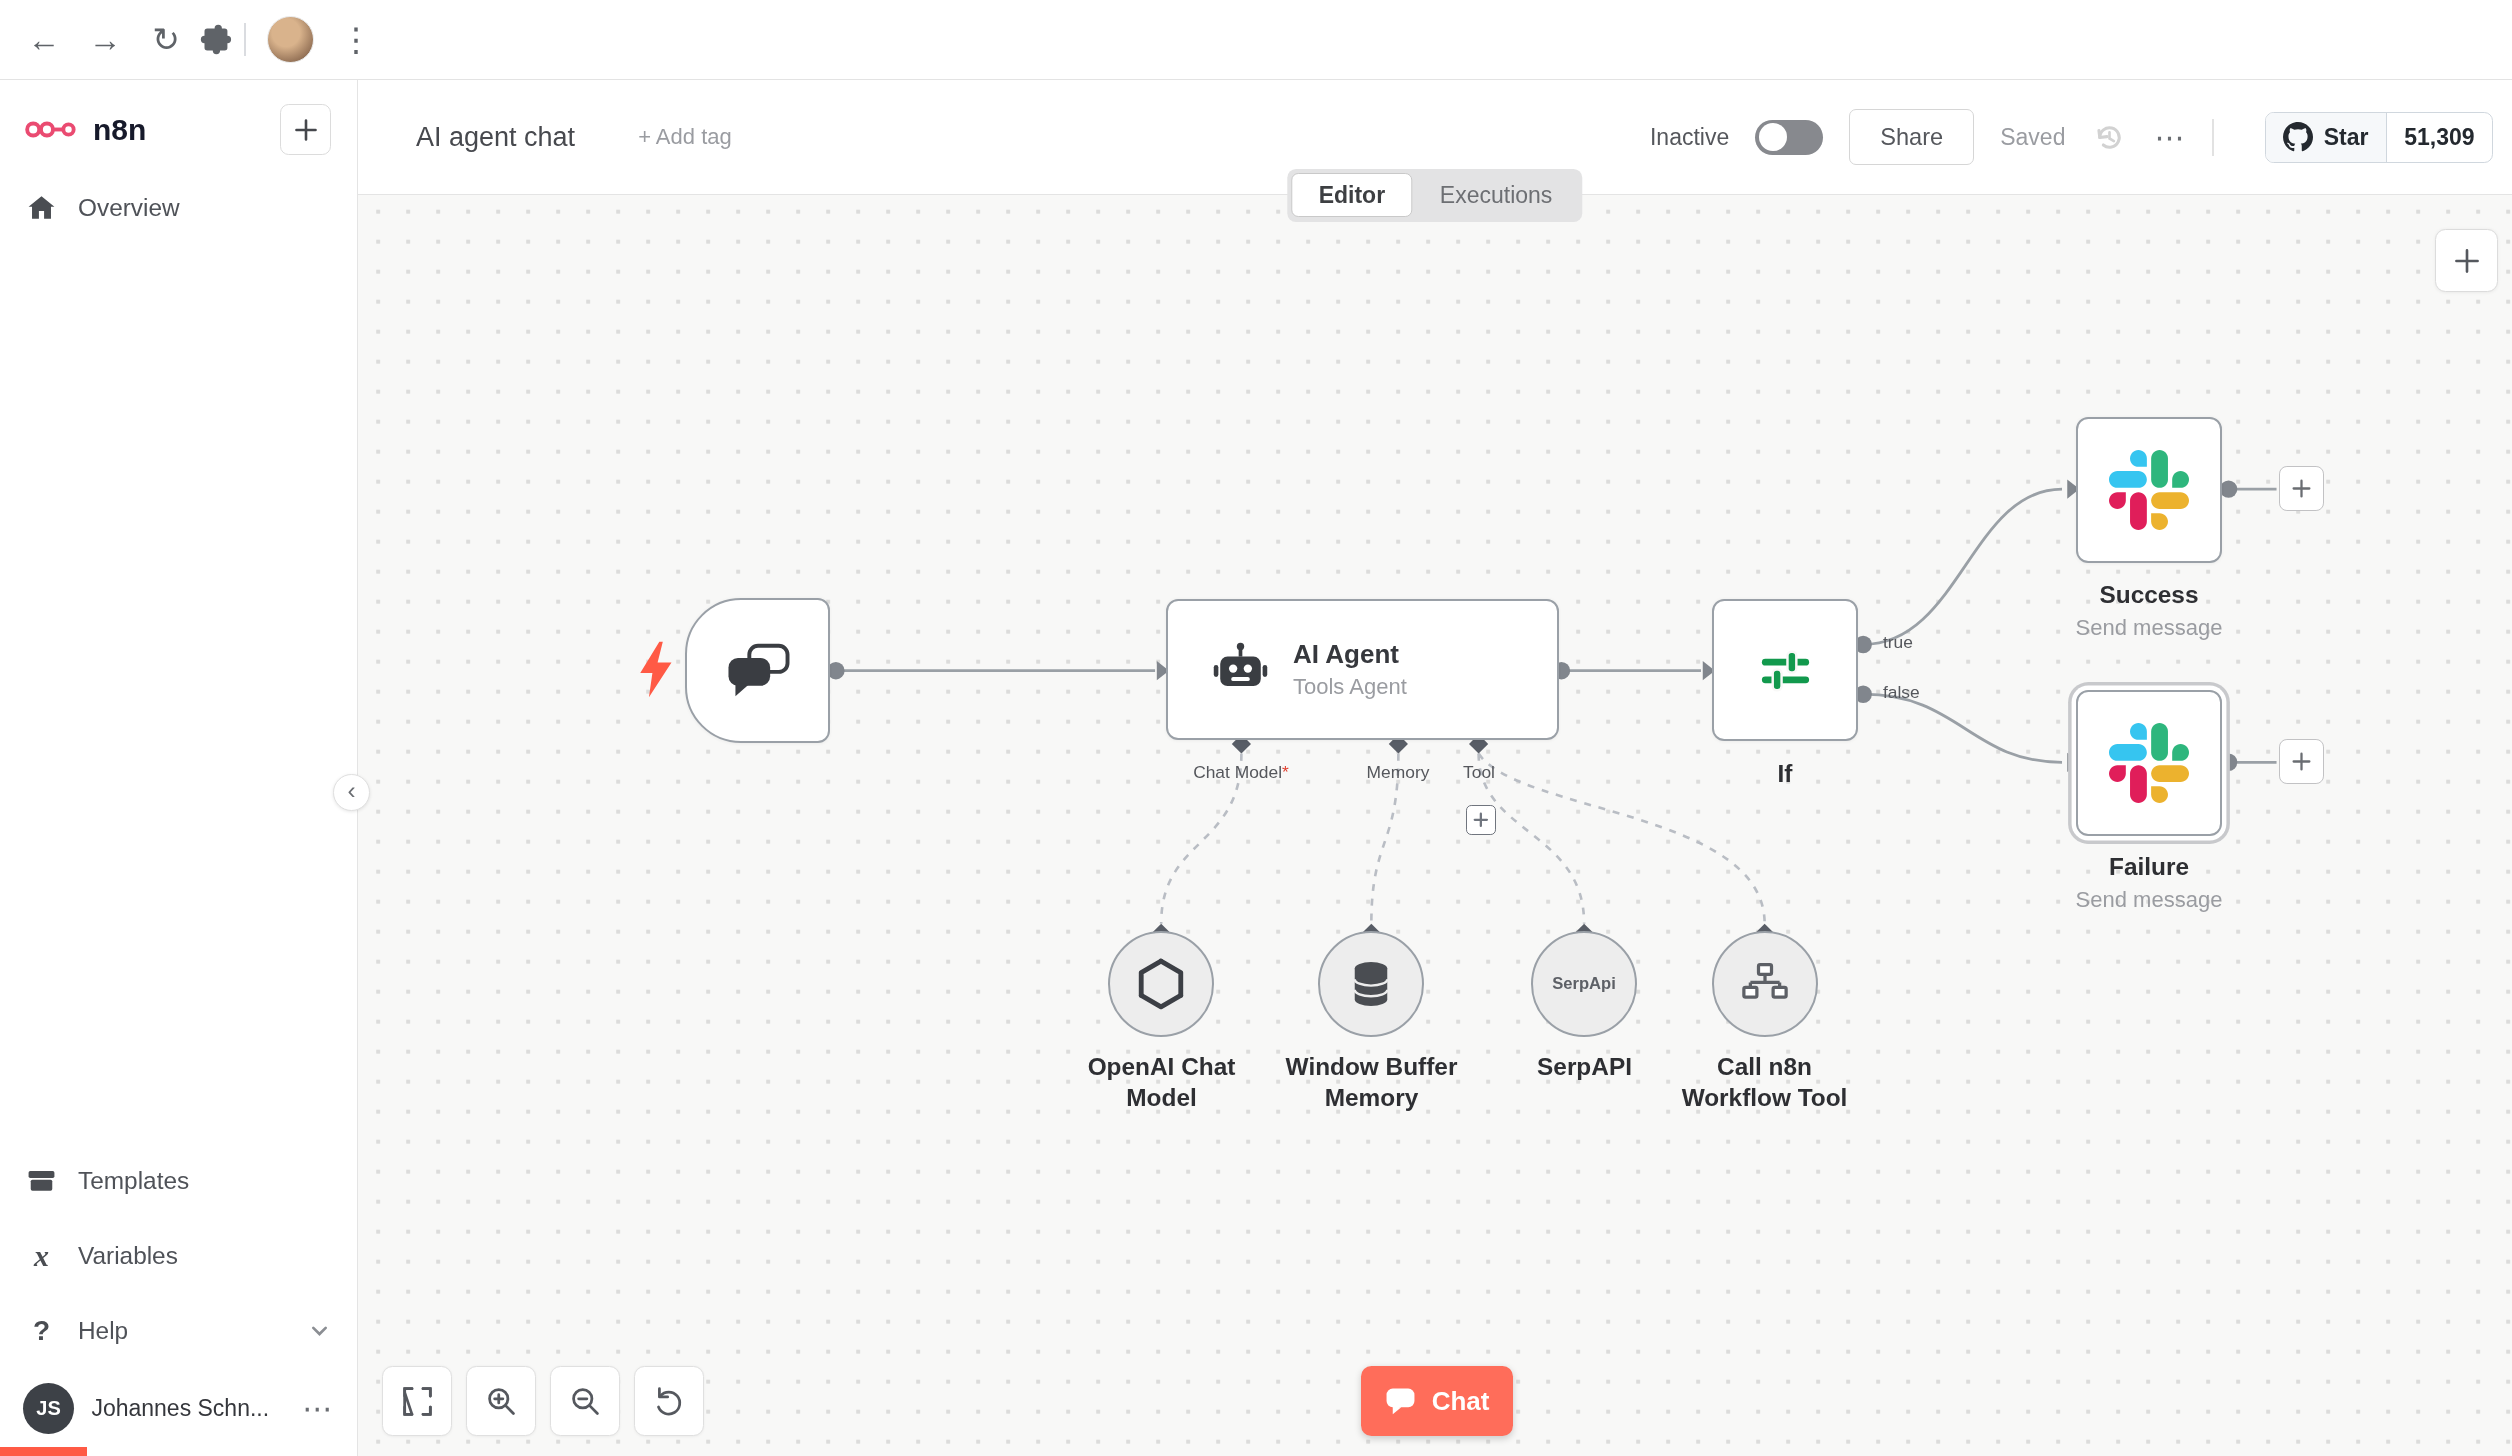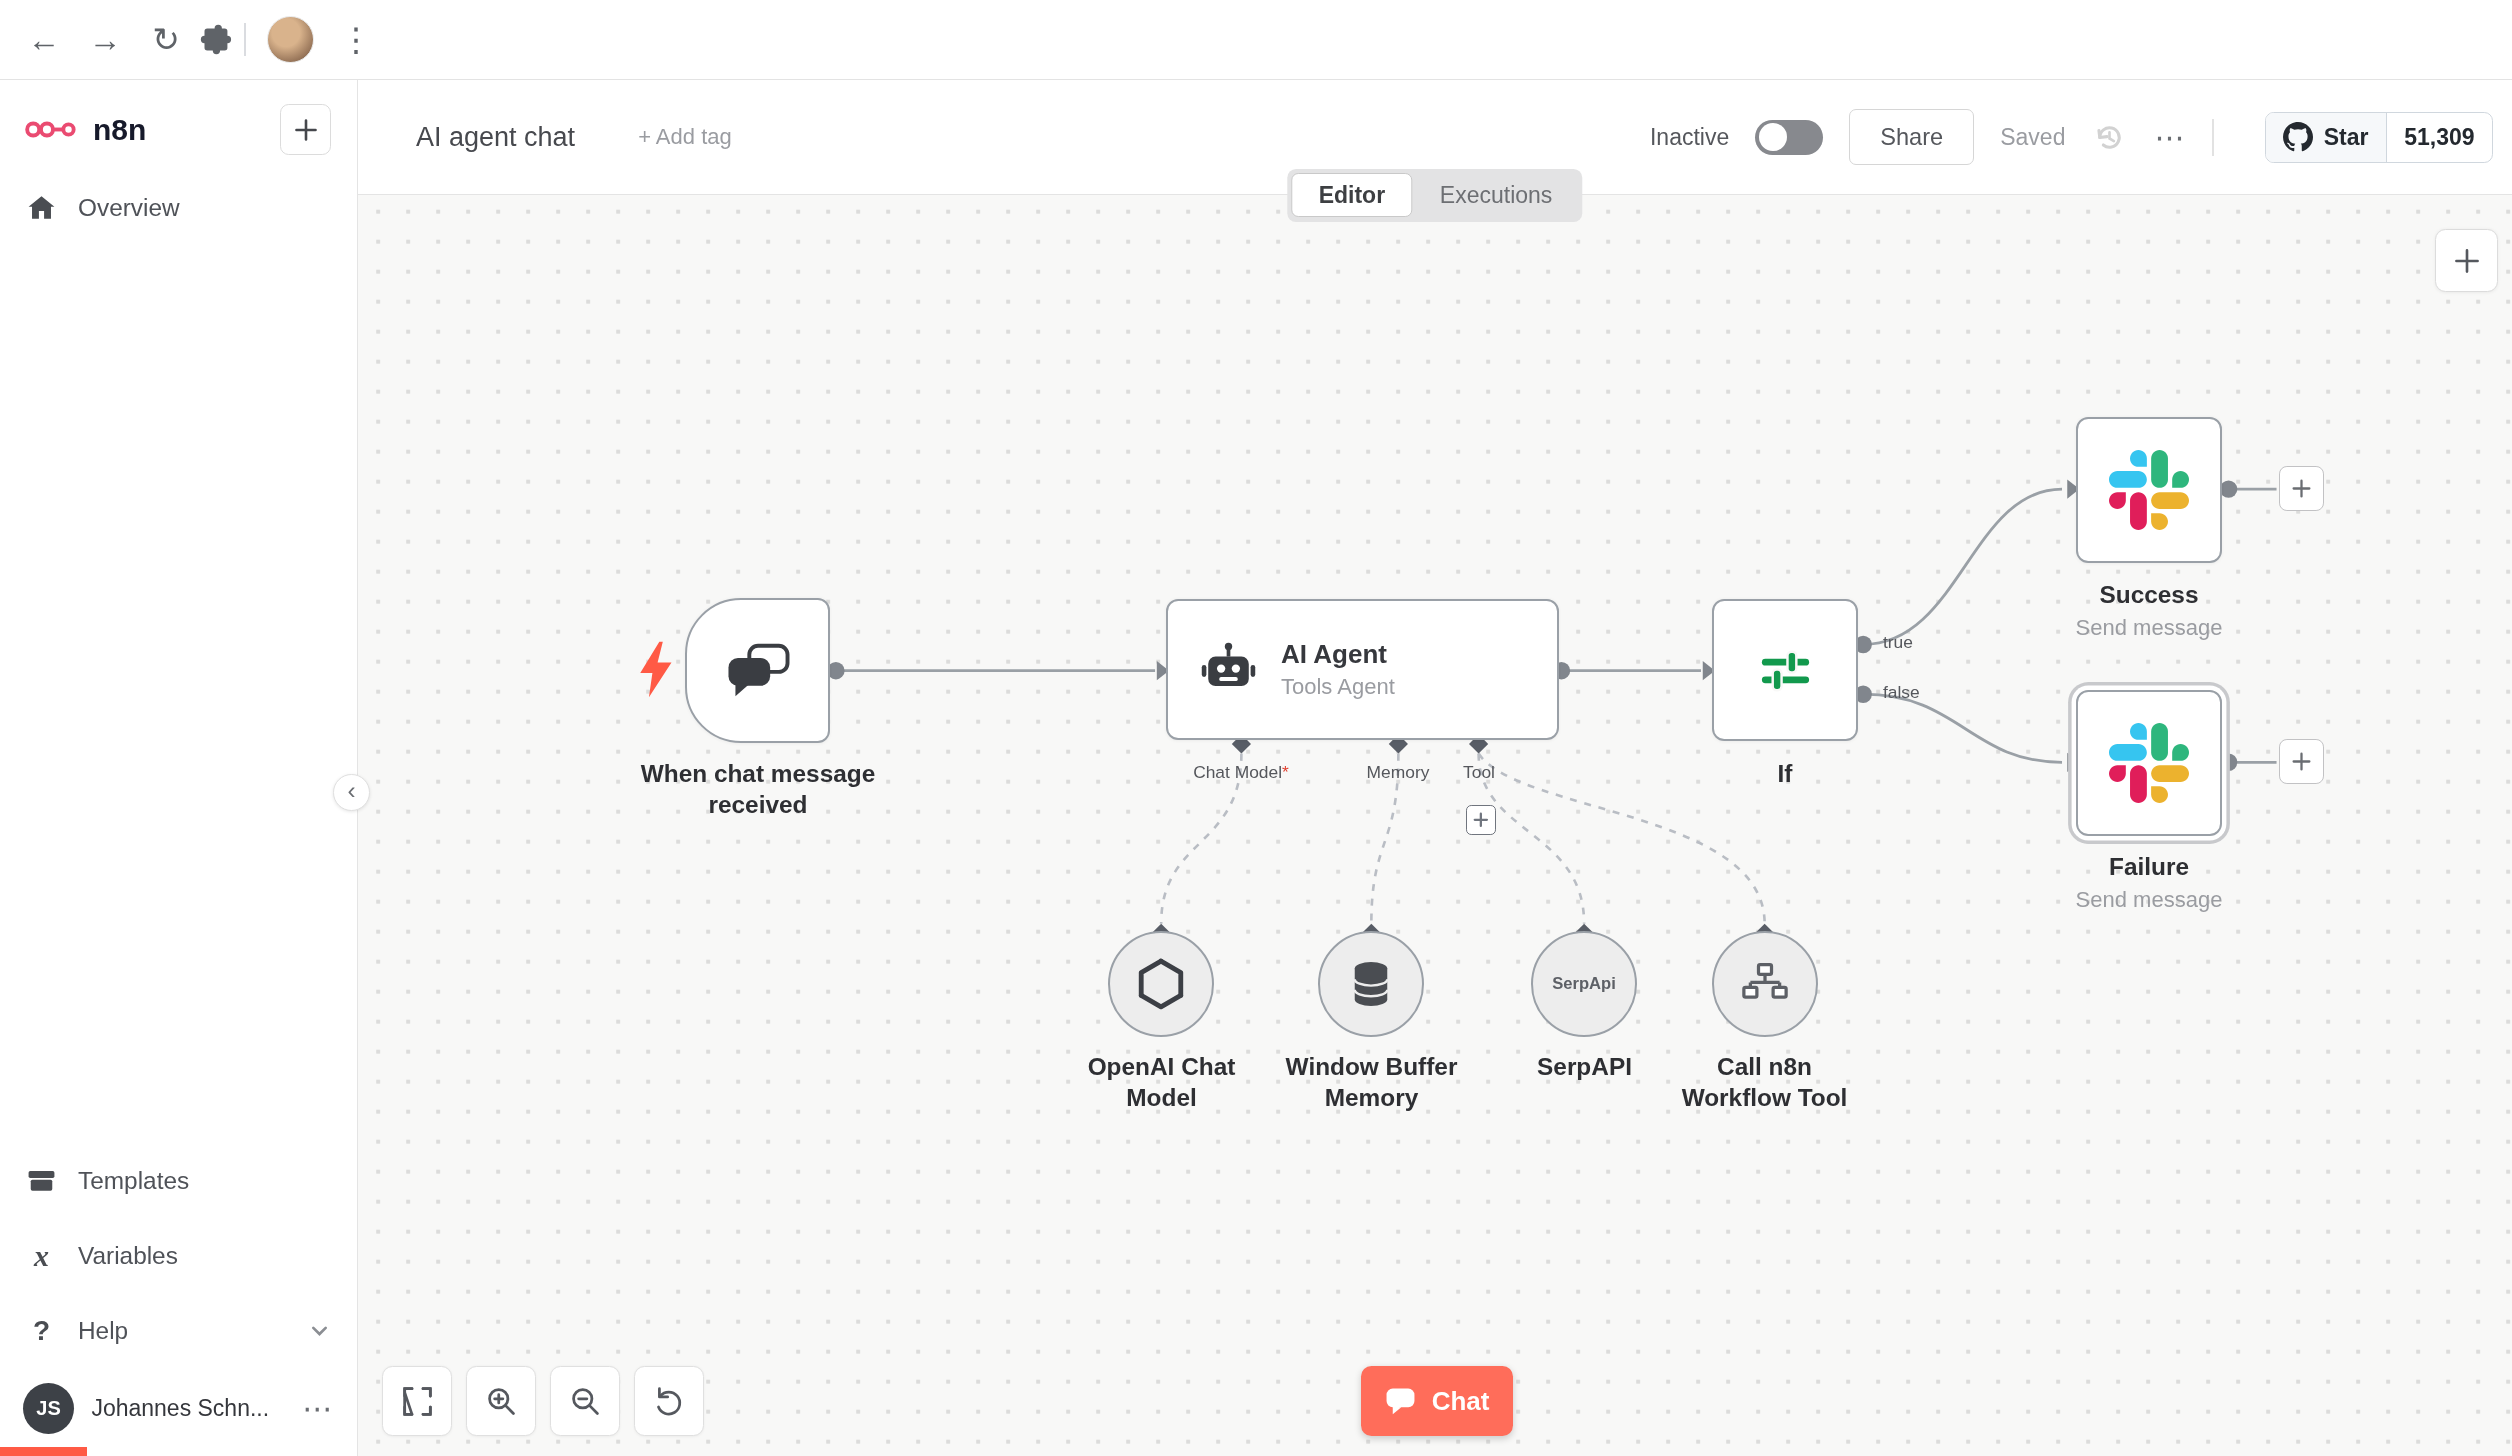--- a/index.html
+++ b/index.html
@@ -82,21 +82,21 @@
   .conn-dot { fill:#81868d; }
   .conn-arrow { fill:#81868d; }
   .port-diamond { fill:#585d66; }
 
   .node { position:absolute; background:#fff; border:2.2px solid #9aa0a7;
           box-shadow:0 0.9px 3.5px rgba(0,0,0,.05); }
   .node-sq { width:146px; height:142px; border-radius:12.2px; display:flex; align-items:center; justify-content:center; }
   .node-trigger { left:327px; top:403px; width:145px; height:145px; border-radius:56px 12.2px 12.2px 56px;
                   display:flex; align-items:center; justify-content:center; }
   .node-agent { left:808px; top:404px; width:393px; height:141px; border-radius:12.2px;
-                display:flex; align-items:center; padding-left:31px; gap:23px; }
+                display:flex; align-items:center; padding-left:43px; gap:23px; }
   .node-if { left:1354px; top:404px; }
   .node-success { left:1718px; top:222px; width:146px; height:146px; }
   .node-failure { left:1718px; top:495px; width:146px; height:146px;
                   box-shadow:0 0 0 4.4px #fff, 0 0 0 7.9px #c8c9cc; }
   .agent-title { font-size:26px; font-weight:600; color:#36383d; }
   .agent-sub { font-size:22px; color:#9a9ca1; margin-top:3.5px; }
   .bolt { position:absolute; left:277px; top:445px; }
 
   .node-label { position:absolute; text-align:center; font-size:24.4px; font-weight:600; color:#2e2f33; line-height:31px; }
   .node-sublabel { font-size:22px; font-weight:normal; color:#9a9ca1; margin-top:1.7px; }
@@ -286,21 +286,20 @@
       <svg class="bolt" width="40" height="59" viewBox="0 0 23 34">
         <path d="M14 1 3 19h7l-2 14L21 13h-8l3-12z" fill="#ff5a45"></path>
       </svg>
       <div class="node node-trigger">
         <svg width="66" height="58" viewBox="0 0 76 66">
           <rect x="28" y="4" width="44" height="30" rx="10" fill="#fff" stroke="#3a3d42" stroke-width="4.5"></rect>
           <rect x="4" y="18" width="48" height="32" rx="11" fill="#3a3d42"></rect>
           <polygon points="12,46 12,62 28,48" fill="#3a3d42"></polygon>
         </svg>
       </div>
-      <div class="node-label" style="left:256px; top:563px; width:288px;">When chat message received</div>
 
       <div class="node node-agent">
         <svg width="59" height="59" viewBox="0 0 64 64">
           <circle cx="32" cy="7" r="4" fill="#3a3d42"></circle>
           <rect x="30" y="10" width="4" height="8" fill="#3a3d42"></rect>
           <rect x="10" y="18" width="44" height="32" rx="8" fill="#3a3d42"></rect>
           <rect x="3" y="27" width="5" height="13" rx="2.5" fill="#3a3d42"></rect>
           <rect x="56" y="27" width="5" height="13" rx="2.5" fill="#3a3d42"></rect>
           <circle cx="24" cy="31" r="4.5" fill="#fff"></circle>
           <circle cx="40" cy="31" r="4.5" fill="#fff"></circle>

